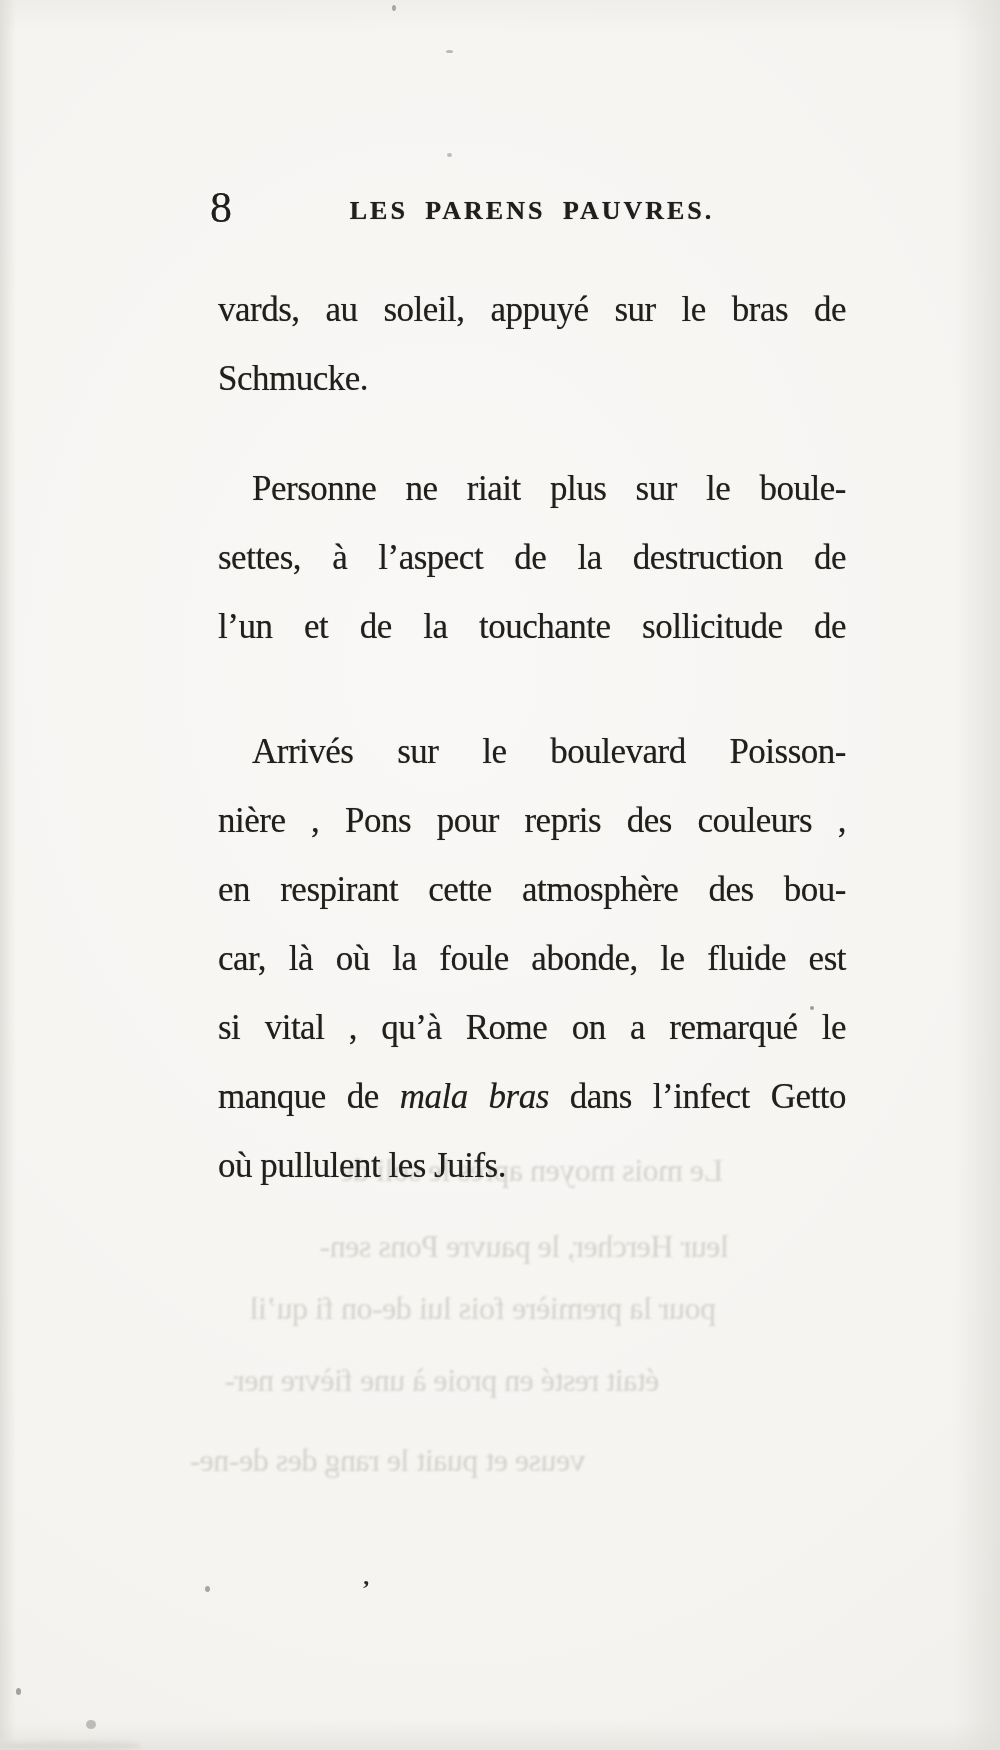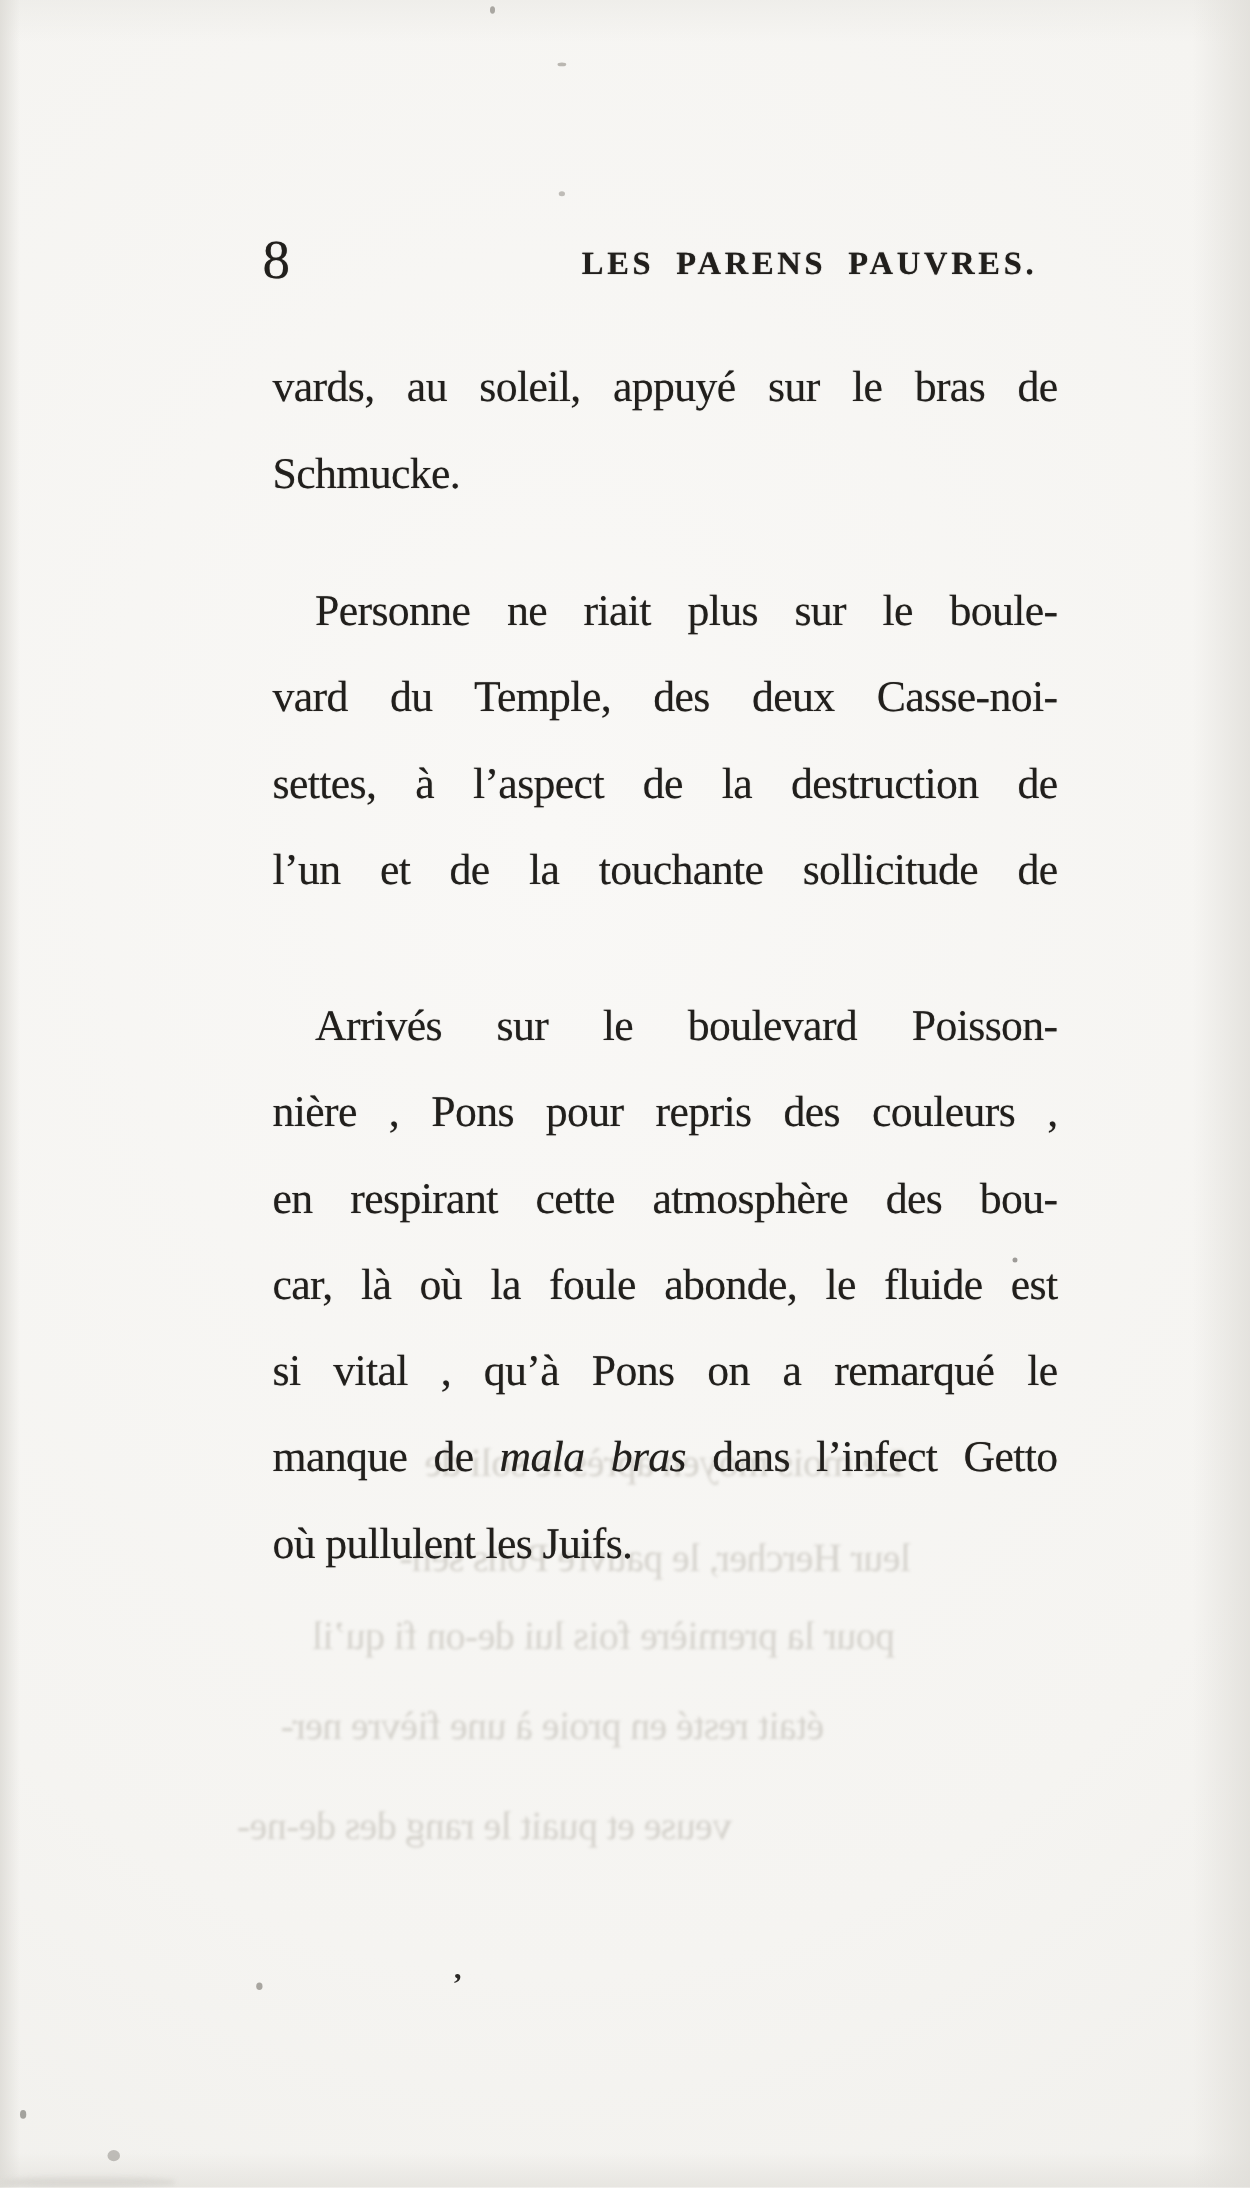--- a/index.html
+++ b/index.html
@@ -16,22 +16,22 @@
       radial-gradient(130% 95% at 44% 38%, #f9f8f6 0%, #f5f4f1 55%, #edece8 100%);
   }
   #page{position:absolute;inset:0;}
   
   #page-number{
     position:absolute;left:210px;top:186px;
     font-size:44px;line-height:1;letter-spacing:0;
     text-shadow:0 0 .6px rgba(25,22,18,.6);
   }
   #running-title{
-    position:absolute;left:190px;top:198px;width:640px;
-    text-align:right;font-size:26px;font-weight:bold;
+    position:absolute;left:212px;top:198px;width:640px;
+    text-align:center;font-size:26px;font-weight:bold;
     letter-spacing:3px;word-spacing:8px;line-height:1;
     text-shadow:0 0 .8px rgba(25,22,18,.7);
   }
   
   #body-text{
     position:absolute;left:202px;top:259px;width:660px;
     font-size:35px;letter-spacing:-.5px;
     text-shadow:0 0 .7px rgba(25,22,18,.55);
   }
   .para{margin:16px;}
@@ -77,30 +77,29 @@
       <div class="ghost" style="top: 1442px; left: 190px;">veuse et puait le rang des de-ne-</div>
     </div>
 
   <div id="body-text">
       <div class="para p1">
         <div class="line"><span>vards, au soleil, appuyé sur le bras de</span></div>
         <div class="line endline"><span>Schmucke.</span></div>
       </div>
       <div class="para p2">
         <div class="line indent"><span>Personne ne riait plus sur le boule-</span></div>
-        <div class="line"><span>vard du Temple, des deux Casse-noi-</span></div>
         <div class="line"><span>settes, à l’aspect de la destruction de</span></div>
         <div class="line"><span>l’un et de la touchante sollicitude de</span></div>
       </div>
       <div class="para p3">
         <div class="line indent"><span>Arrivés sur le boulevard Poisson-</span></div>
         <div class="line"><span>nière , Pons pour repris des couleurs ,</span></div>
         <div class="line"><span>en respirant cette atmosphère des bou-</span></div>
         <div class="line"><span>car, là où la foule abonde, le fluide est</span></div>
-        <div class="line"><span>si vital , qu’à Pons on a remarqué le</span></div>
+        <div class="line"><span>si vital , qu’à Rome on a remarqué le</span></div>
         <div class="line"><span>manque de </span><span class="it">mala bras</span><span> dans l’infect Getto</span></div>
         <div class="line endline"><span>où pullulent les Juifs.</span></div>
       </div>
     </div>
 
   <div id="marks-layer">
       <span class="mark-glyph" style="left: 362px; top: 1576px; font-size: 24px; color: rgb(43, 41, 38);">’</span>
       <div class="speck" style="left: 205px; top: 1586px; width: 5px; height: 6px; background: rgb(143, 140, 134); opacity: 0.75;"></div>
       <div class="speck" style="left: 16px; top: 1688px; width: 5px; height: 7px; background: rgb(129, 128, 123); opacity: 0.7;"></div>
       <div class="speck" style="left: 86px; top: 1720px; width: 10px; height: 9px; background: rgb(155, 152, 146); opacity: 0.6;"></div>

